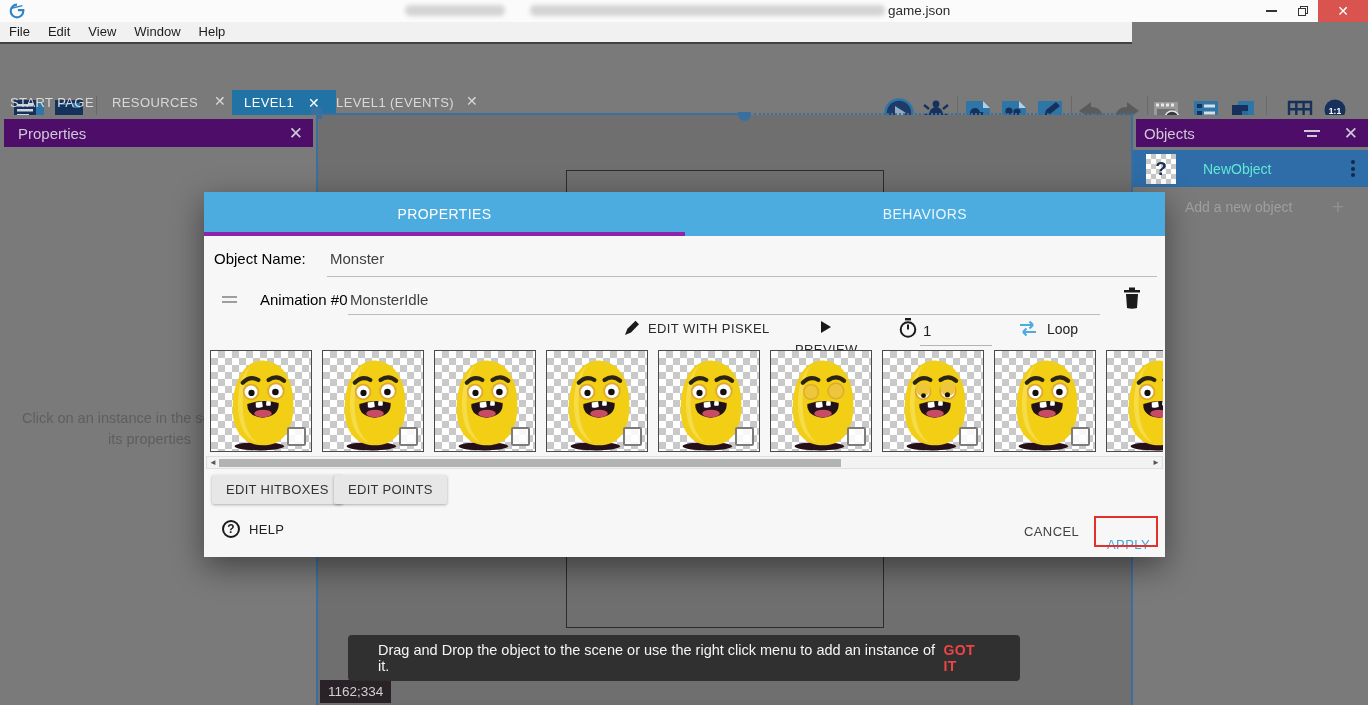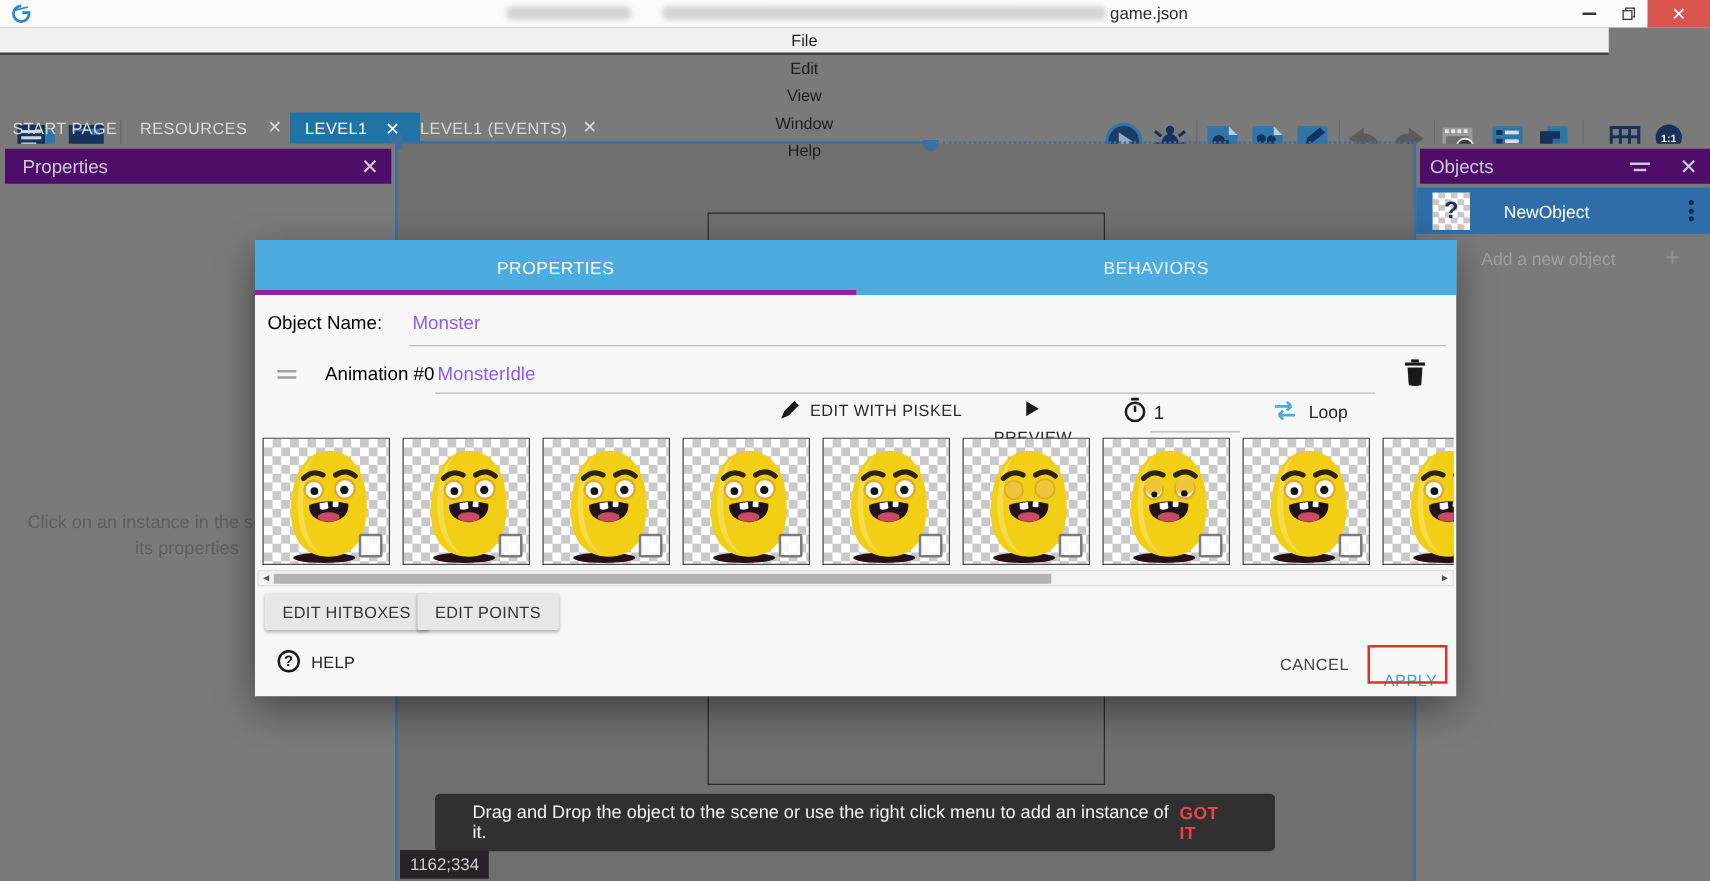--- a/index.html
+++ b/index.html
@@ -15,21 +15,21 @@
   .win-btn { position:absolute; top:0; height:22px; display:flex; align-items:center; justify-content:center; font-size:12px; color:#222; }
   .min-btn { left:1256px; width:30px; }
   .min-glyph { width:11px; height:2px; background:#333; display:inline-block; }
   .restore-btn { left:1288px; width:30px; }
   .restore-glyph { position:relative; width:10px; height:10px; }
   .restore-glyph .b1 { position:absolute; right:0; top:0; width:8px; height:8px; border:1.5px solid #333; background:#fbfbfb;}
   .restore-glyph .b2 { position:absolute; left:0; bottom:0; width:8px; height:8px; border:1.5px solid #333; background:#fbfbfb;}
   .close-btn { left:1318px; width:50px; background:#d9534f; color:#fff; font-size:14px; }
 
   
-  .menubar { position:absolute; left:0; top:22px; width:1287px; height:22px; background:#f1f1f1; border-bottom:2px solid #414141; z-index:40; display:flex; align-items:center;flex-direction:column; }
+  .menubar { position:absolute; left:0; top:22px; width:1132px; height:22px; background:#f1f1f1; border-bottom:2px solid #414141; z-index:40; display:flex; align-items:center; }
   .menu-item { font-size:13px; color:#1c1c1c; padding:0 9px; height:22px; line-height:22px; }
 
   
   .toolbar { position:absolute; left:0; top:46px; width:1368px; height:44px; }
   .tb-icon { position:absolute; top:52px; cursor:pointer; }
   .tb-sep { position:absolute; top:50px; width:1px; height:32px; background:#696969; }
 
   
   .tabbar { position:absolute; left:0; top:90px; width:1368px; height:25px; }
   .tab { position:absolute; top:0; height:25px; display:flex; align-items:center; font-size:13px; letter-spacing:.4px; color:#d9d9d9; cursor:pointer; }
@@ -56,42 +56,42 @@
   .props-empty .l1 { white-space:nowrap; }
   .props-empty .l2 { white-space:nowrap; margin-left:86px; }
 
   .objects-panel { position:absolute; left:1133px; top:115px; width:235px; height:590px; background:#7a7a7a; z-index:4; }
   .objects-header { left:3px; top:4px; width:232px; padding-left:8px; position:absolute; }
   .filter-icon { margin-left:auto; cursor:pointer; display:inline-flex; flex-direction:column; gap:3px; padding:4px 2px;}
   .filter-icon i { display:block; height:2px; background:#cfc8d6; }
   .objects-header .panel-x { margin-left:12px; }
   .object-row { position:absolute; left:0; top:35px; width:235px; height:37px; background:#2f6da8; display:flex; align-items:center; cursor:pointer; }
   .obj-thumb { margin-left:13px; width:30px; height:30px; display:flex; align-items:center; justify-content:center; font-weight:bold; font-size:19px; color:#1c2f55; }
-  .obj-name { margin-left:27px; color:#ffffff; font-size:14px; }
+  .obj-name { margin-left:27px; color:#5eead4; font-size:14px; }
   .obj-dots { margin-left:auto; margin-right:10px; display:flex; flex-direction:column; gap:2.5px; cursor:pointer; padding:3px;}
   .obj-dots i { width:4px; height:4px; background:#14284a; border-radius:50%; display:block; }
   .add-object-row { position:absolute; left:0; top:78px; width:235px; height:28px; display:flex; align-items:center; cursor:pointer; }
   .add-object-label { margin-left:52px; color:#9f9f9f; font-size:14px; }
   .add-plus { margin-left:auto; margin-right:24px; color:#909090; font-size:21px; font-weight:300; }
   .search-row { position:absolute; left:0; top:548px; width:235px; height:42px; display:flex; align-items:center; }
   .search-input { margin-left:10px; width:180px; background:transparent; border:none; outline:none; font-size:15px; color:#dcdcdc; font-family:"Liberation Sans",sans-serif; }
   .search-input::placeholder { color:#9b9b9b; }
   .search-icon { margin-left:auto; margin-right:14px; }
 
   .checker { background-image:conic-gradient(#c9c9c9 0 25%, #ffffff 0 50%, #c9c9c9 0 75%, #ffffff 0); background-size:14px 14px; }
   .checker-sm { background-image:conic-gradient(#c9c9c9 0 25%, #ffffff 0 50%, #c9c9c9 0 75%, #ffffff 0); background-size:10px 10px; }
 
   
   .dialog { position:absolute; left:204px; top:192px; width:961px; height:365px; background:#f7f7f7; box-shadow:0 10px 30px rgba(0,0,0,.45); z-index:10; }
   .dlg-header { position:absolute; left:0; top:0; width:961px; height:44px; background:#4cabdf; display:flex; }
   .dlg-tab { width:481px; display:flex; align-items:center; justify-content:center; color:#fff; font-size:14px; letter-spacing:.4px; cursor:pointer; }
   .dlg-tab.inactive { color:#eaf6fd; width:480px; }
   .dlg-tab-indicator { position:absolute; left:0; top:40px; width:481px; height:4px; background:#8e24aa; }
   .row-label { position:absolute; font-size:15px; color:#000000; }
-  .row-value { position:absolute; font-size:15px; color:#8b5cf6; }
+  .row-value { position:absolute; font-size:15px; color:#404040; }
   .underline { position:absolute; height:1px; background:#bcbcbc; }
   .drag-handle { position:absolute; left:18px; top:104px; display:flex; flex-direction:column; gap:3px; cursor:grab; }
   .drag-handle i { width:15px; height:2px; background:#9e9e9e; display:block; }
   .trash-btn { position:absolute; right:24px; top:95px; cursor:pointer; }
   .flat-btn { position:absolute; display:flex; align-items:center; gap:8px; font-size:13px; color:#2b2b2b; letter-spacing:.4px; cursor:pointer; font-weight:500; }
   .timer-value { position:absolute; left:719px; top:130px; font-size:15px; color:#212121; width:70px; }
   .loop-label-wrap { position:absolute; left:814px; top:128px; display:flex; align-items:center; gap:9px; cursor:pointer; font-size:14px; color:#212121; }
 
   .frames-strip { position:absolute; left:2px; top:158px; width:957px; height:104px; overflow:hidden; display:flex; gap:10px; padding-left:4px; }
   .frame { position:relative; width:102px; height:102px; border:1px solid #4a4a4a; flex:0 0 auto; cursor:pointer; }

